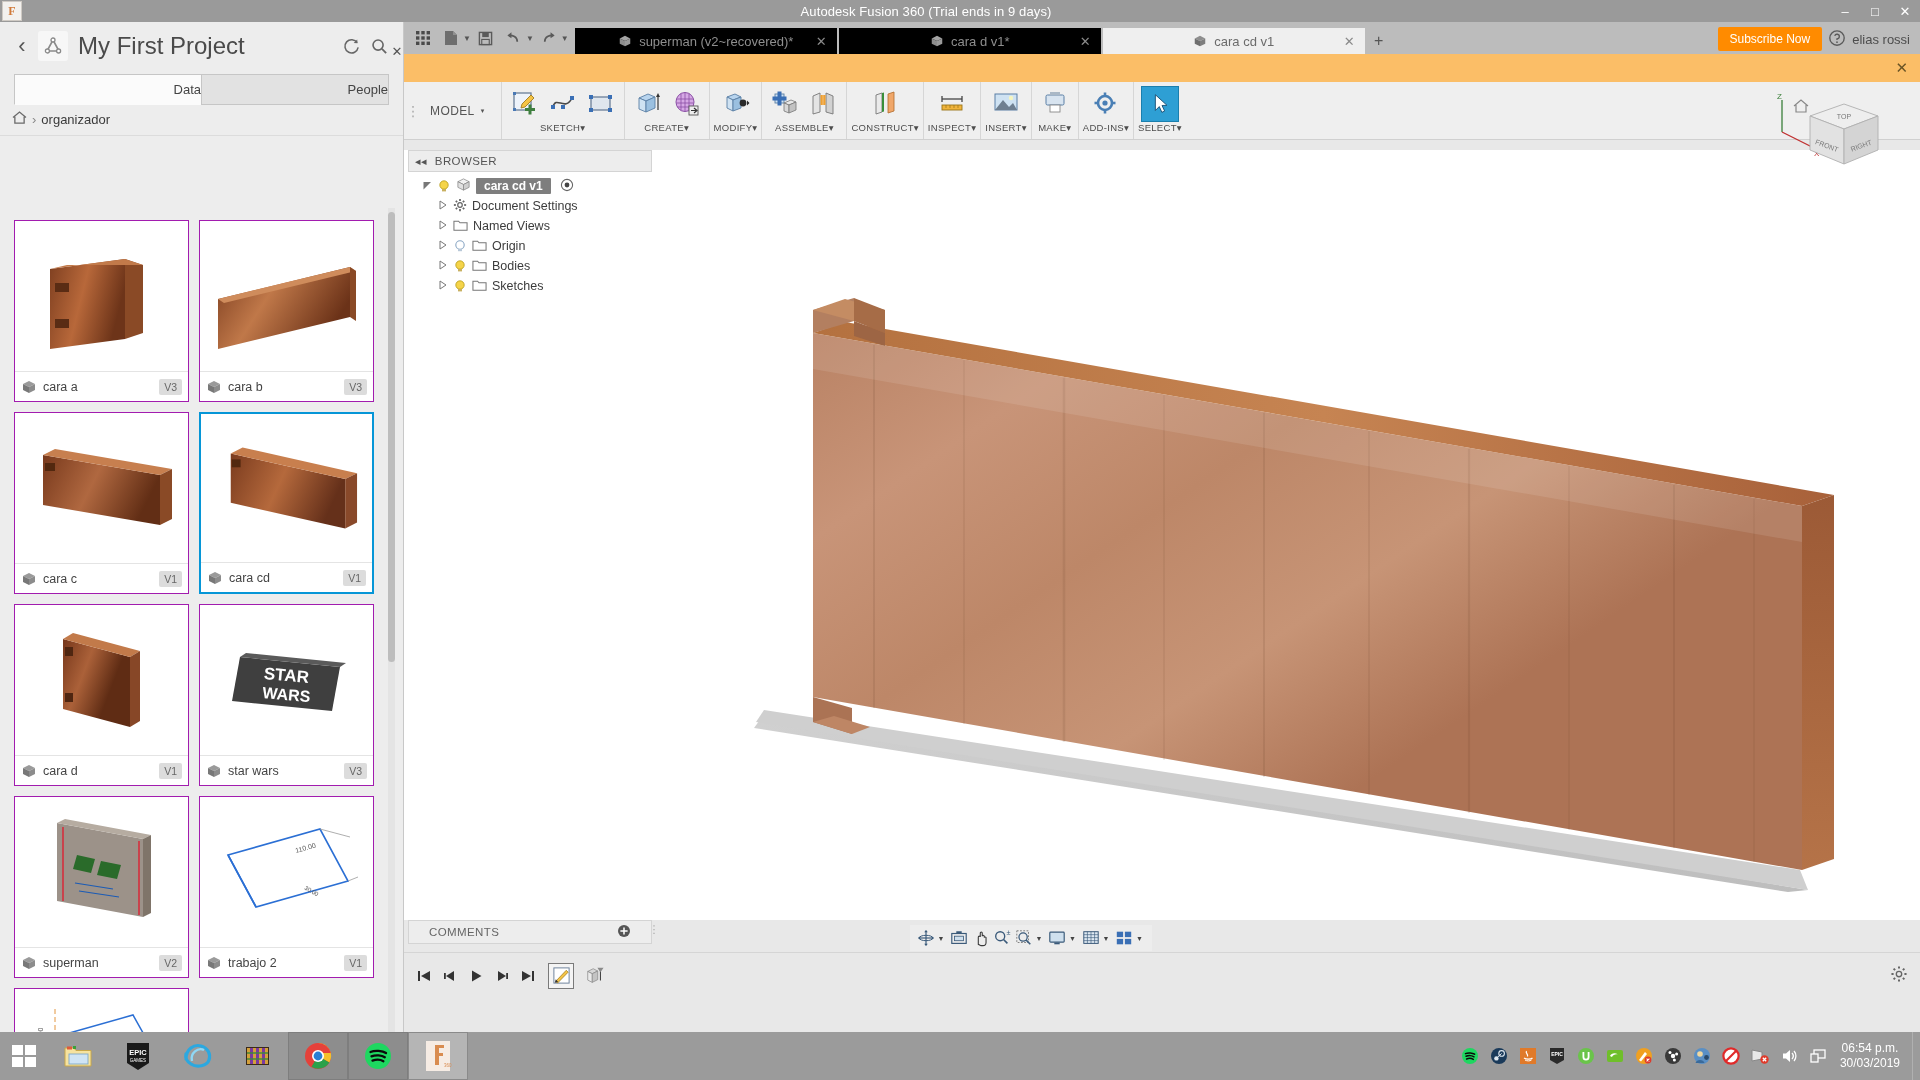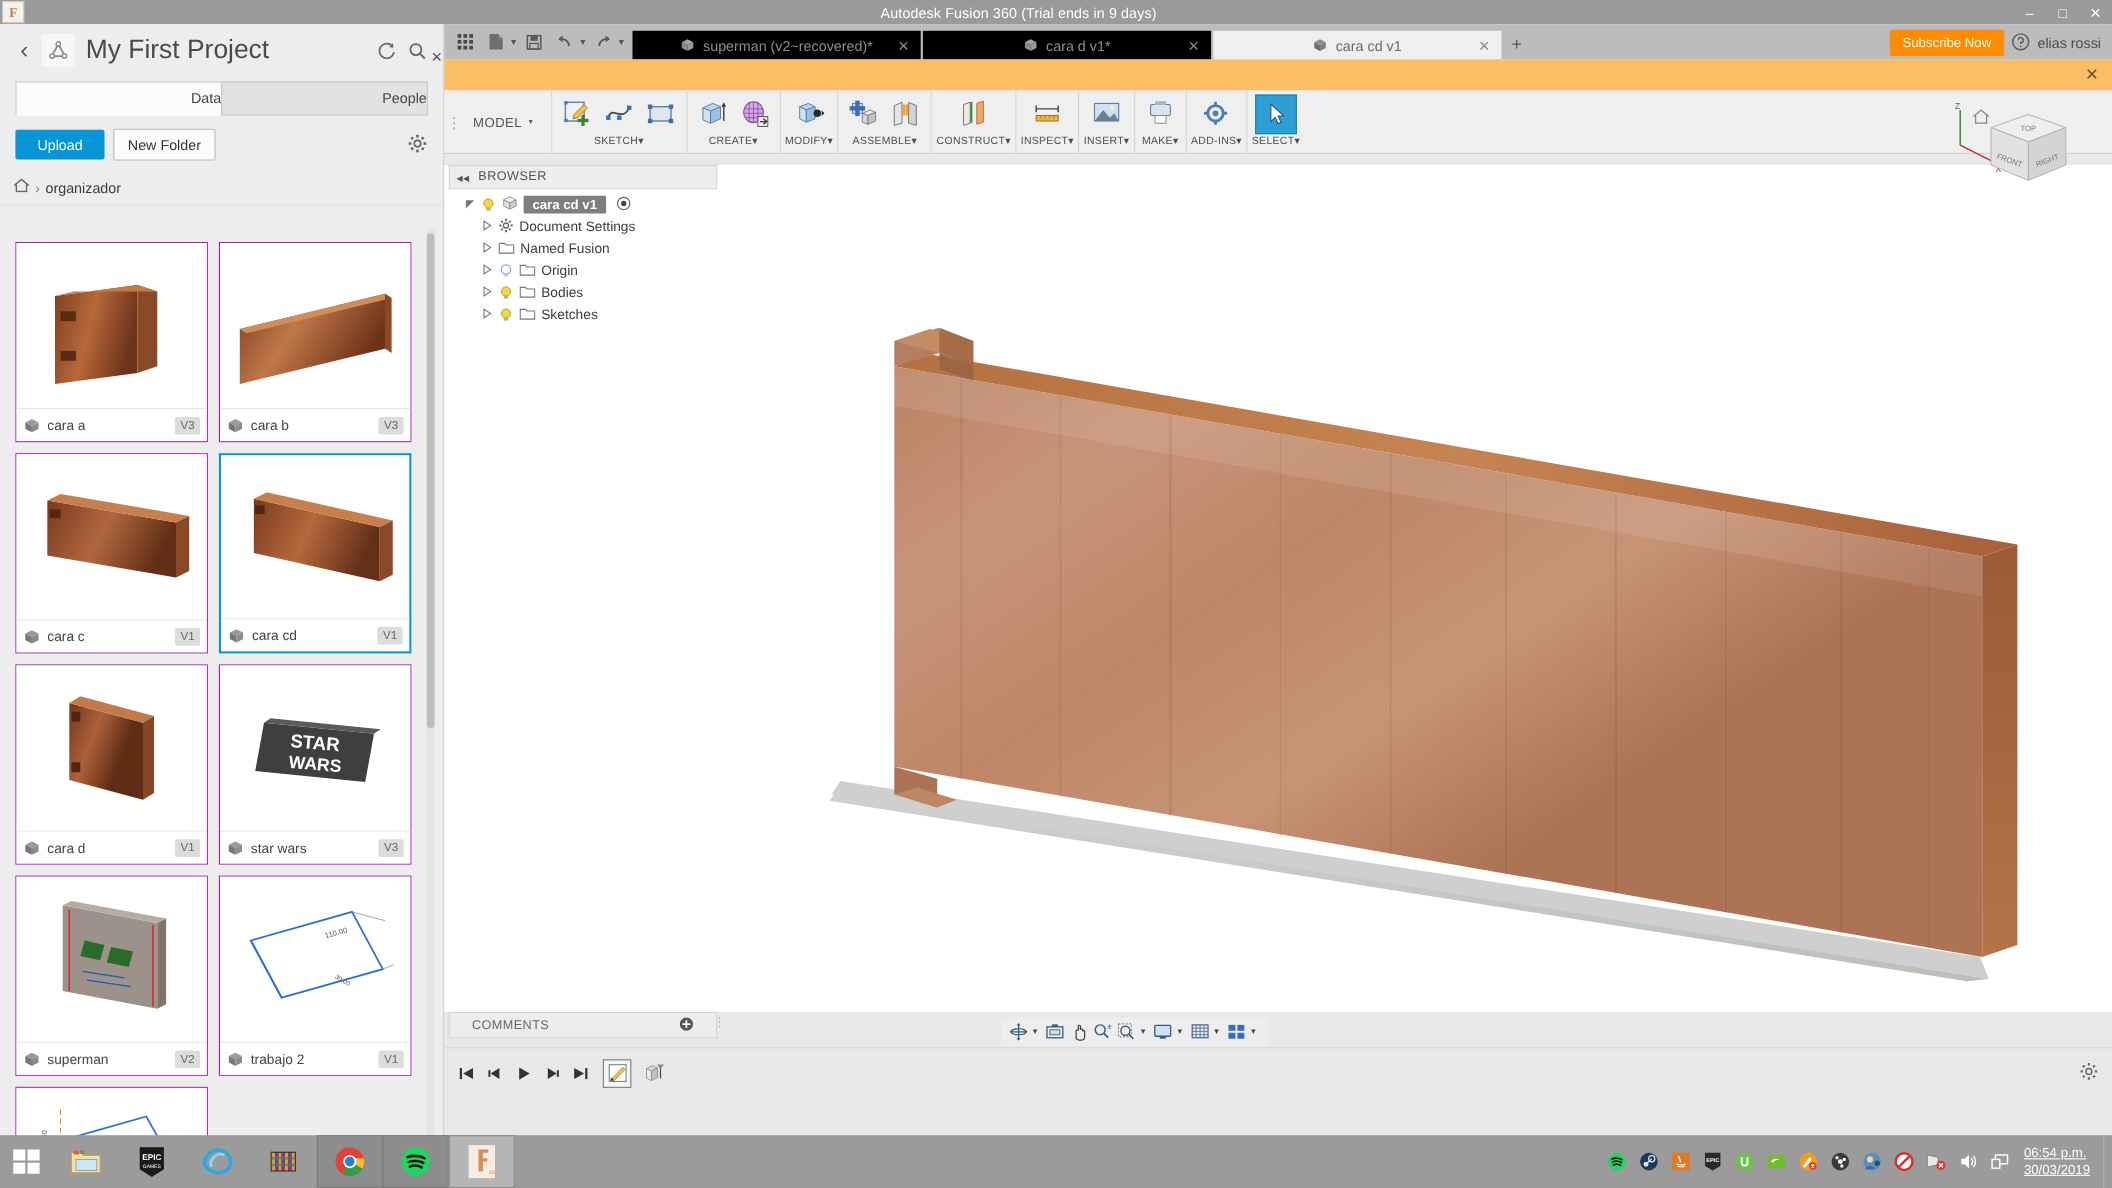--- a/index.html
+++ b/index.html
@@ -230,21 +230,21 @@
     width:48px;height:48px;display:flex;align-items:center;justify-content:center;cursor:pointer;
   }
   .tb-app {
     width:60px;height:48px;display:flex;align-items:center;justify-content:center;cursor:pointer;
   }
   .tb-app.running { background:#8d8d8d; border:1px solid #7e7e7e; }
   .tb-app.active { background:#b5b5b5; border:1px solid #8a8a8a; }
   .tray { margin-left:auto; display:flex; align-items:center; gap:9px; padding-right:6px; }
   .tray-ico { width:20px;height:20px;display:flex;align-items:center;justify-content:center;cursor:pointer;}
   .clock {
-    color:#fff; font-size:12px; line-height:15px; text-align:left; padding:0 12px 0 6px; cursor:pointer;text-decoration:underline;
+    color:#fff; font-size:12px; line-height:15px; text-align:center; padding:0 12px 0 6px; cursor:pointer;
   }
   .show-desktop { width:8px; height:48px; border-left:1px solid #b0b0b0; cursor:pointer; }
 </style>
 </head>
 <body>
 
 <div id="app">
 
   <div class="win-titlebar">
     <div class="win-icon">F</div>
@@ -282,39 +282,20 @@
             <line x1="12.6" y1="12.6" x2="17" y2="17" stroke="#666" stroke-width="1.9"></line>
           </svg>
       </div>
     </div>
 
     <div class="dp-tabs">
       <div class="dp-tab active">Data</div>
       <div class="dp-tab">People</div>
     </div>
 
-    <div class="dp-actions">
-      <button class="btn-upload">Upload</button>
-      <button class="btn-newfolder">New Folder</button>
-      <div class="dp-gear">
-        <svg width="19" height="19" viewBox="0 0 20 20">
-            <circle cx="10" cy="10" r="3.1" fill="none" stroke="#666" stroke-width="1.6"></circle>
-            <g stroke="#666" stroke-width="2.4">
-              <line x1="10" y1="1.6" x2="10" y2="4.2"></line>
-              <line x1="10" y1="15.8" x2="10" y2="18.4"></line>
-              <line x1="1.6" y1="10" x2="4.2" y2="10"></line>
-              <line x1="15.8" y1="10" x2="18.4" y2="10"></line>
-              <line x1="4.1" y1="4.1" x2="5.8" y2="5.8"></line>
-              <line x1="14.2" y1="14.2" x2="15.9" y2="15.9"></line>
-              <line x1="15.9" y1="4.1" x2="14.2" y2="5.8"></line>
-              <line x1="5.8" y1="14.2" x2="4.1" y2="15.9"></line>
-            </g>
-          </svg>
-      </div>
-    </div>
 
     <div class="dp-breadcrumb">
       <span class="crumb-home">
         <svg width="15" height="13" viewBox="0 0 16 14">
             <path d="M1 7 L8 1.2 L15 7 M3 6.2 V13 H13 V6.2" fill="none" stroke="#6a6a6a" stroke-width="1.4"></path>
           </svg>
       </span>
       <span class="crumb-sep">›</span>
       <span>organizador</span>
     </div>
@@ -1008,21 +989,21 @@
           <span class="tri">
             <svg width="10" height="10" viewBox="0 0 10 10">
                 <path d="M2 1 L8 5 L2 9 Z" fill="none" stroke="#777" stroke-width="1"></path>
               </svg>
           </span>
           <span>
             <svg width="15" height="14" viewBox="0 0 16 14">
                 <path d="M1 3 h5 l1.4 1.6 h7.6 V12.5 H1 Z" fill="none" stroke="#777" stroke-width="1.1"></path>
               </svg>
           </span>
-          <span class="tlabel">Named Fusion</span>
+          <span class="tlabel">Named Views</span>
         </div>
 
         <div class="tnode lvl2">
           <span class="tri">
             <svg width="10" height="10" viewBox="0 0 10 10">
                 <path d="M2 1 L8 5 L2 9 Z" fill="none" stroke="#777" stroke-width="1"></path>
               </svg>
           </span>
           <span class="bulb">
             <svg width="14" height="14" viewBox="0 0 14 14">

